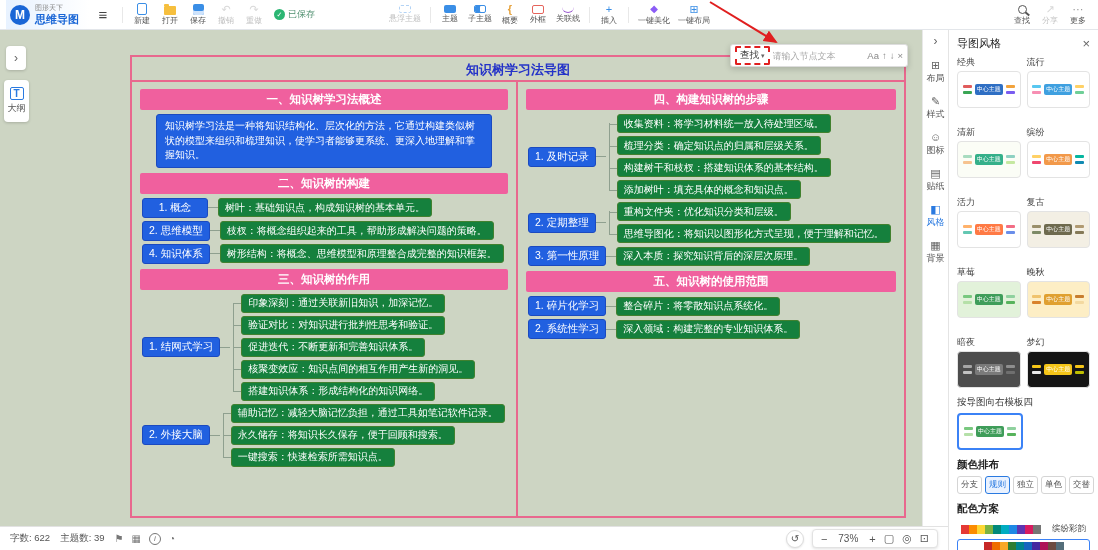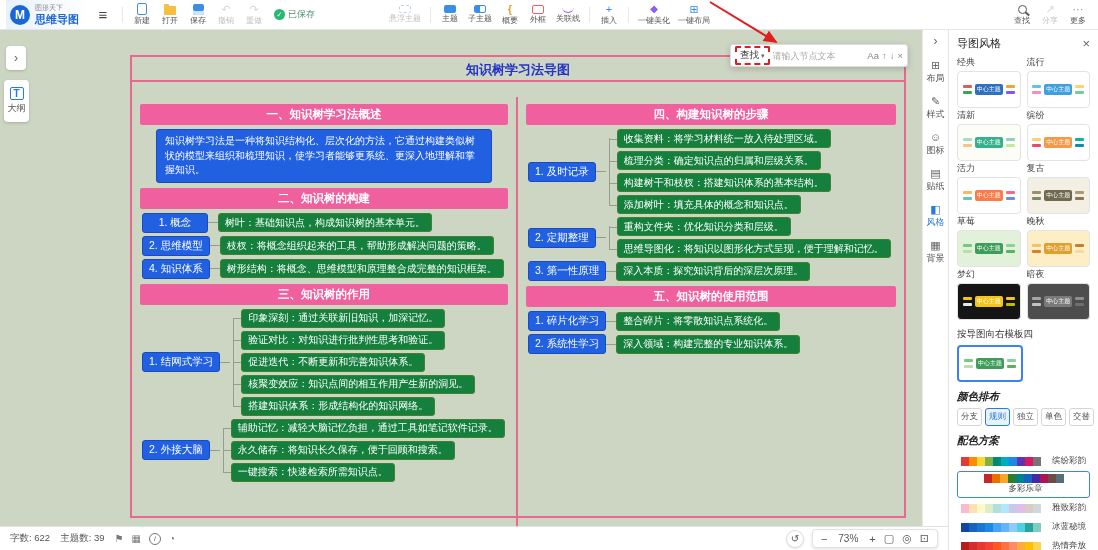--- a/index.html
+++ b/index.html
@@ -53,21 +53,21 @@
   .search-overlay { position:absolute; left:730px; top:14px; width:178px; height:23px; background:#fff; border:1px solid #ddd; border-radius:3px; box-shadow:0 2px 6px rgba(0,0,0,.18); display:flex; align-items:center; padding:0 4px; gap:3px; z-index:30; }
   .find-dd { display:flex; align-items:center; gap:2px; font-size:9.5px; color:#333; border:2px dashed #e02020; padding:1px 3px; border-radius:2px; white-space:nowrap; flex:none; }
   .dd-arrow { font-size:7px; color:#666; }
   .search-input { flex:1; border:none; outline:none; font-size:9px; color:#333; min-width:10px; width:60px; }
   .search-input::placeholder { color:#aaa; }
   .stool { font-size:9.5px; color:#888; flex:none; cursor:pointer; }
 
   
   .map { position:absolute; left:130px; top:25px; width:776px; height:463px; border:2px solid #e8688e; }
   .map-title { height:25px; line-height:25px; text-align:center; font-size:13px; font-weight:bold; color:#2433c8; border-bottom:2px solid #e8688e; }
-  .map-body { display:flex; height:calc(100% - 25px);margin-top:15px; }
+  .map-body { display:flex; height:calc(100% - 25px); }
   .mcol { width:50%; padding:2px 4px; overflow:hidden; }
   .mcol.left { border-right:2px solid #e8688e; }
   .shead { background:#f0609e; color:#fff; font-weight:bold; font-size:11.5px; text-align:center; padding:3px 0; border-radius:2px; margin:5px 4px 4px; }
   .intro { background:#2160e0; border:1px solid #1b4ac0; color:#fff; font-size:10px; line-height:1.45; padding:4px 8px; border-radius:3px; margin:3px 20px 5px; }
   .grp { display:flex; align-items:center; margin:3px 6px; }
   .bnode { background:#2160e0; border:1px solid #1b4ac0; color:#fff; font-size:10.5px; padding:2px 6px; border-radius:3px; white-space:nowrap; min-width:66px; text-align:center; flex:none; }
   .link { width:10px; height:1px; background:#8fa08f; flex:none; }
   .items { display:flex; flex-direction:column; gap:3px; position:relative; }
   .items.multi { padding-left:11px; }
   .items.multi::before { content:""; position:absolute; left:3px; top:9px; bottom:9px; width:1px; background:#8fa08f; }
@@ -81,31 +81,31 @@
   .rail-item { display:flex; flex-direction:column; align-items:center; gap:1px; padding:5px 0; width:100%; cursor:pointer; }
   .rail-icon { font-size:11px; color:#666; line-height:1; }
   .rail-label { font-size:9px; color:#555; }
   .rail-item.active .rail-icon, .rail-item.active .rail-label { color:#2a7ae0; }
 
   
   .panel { position:absolute; top:30px; right:0; bottom:0; width:150px; background:#fff; border-left:1px solid #e4e4e4; padding:6px 8px; overflow:hidden; z-index:10; }
   .panel-head { display:flex; justify-content:space-between; align-items:center; margin-bottom:5px; }
   .panel-title { font-size:11px; font-weight:normal; color:#222; }
   .panel-close { font-size:13px; color:#666; cursor:pointer; line-height:1; }
-  .theme-grid { display:grid; grid-template-columns:1fr 1fr; gap:1px 6px; }
+  .theme-grid { display:grid; grid-template-columns:1fr 1fr; gap:18px 6px; }
   .theme { cursor:pointer; }
   .theme-label { font-size:9px; color:#444; margin-bottom:2px; }
   .thumb { height:37px; border:1px solid #e3e3e3; border-radius:4px; display:flex; align-items:center; justify-content:center; gap:3px; }
   .thumb.sel { border:2px solid #3b82f6; }
   .tcol { display:flex; flex-direction:column; gap:3px; }
   .tb { width:9px; height:3px; border-radius:1px; display:block; }
   .center-pill { font-size:6px; color:#fff; padding:1px 2px; border-radius:2px; white-space:nowrap; }
   .template-title { font-size:9.5px; color:#333; margin:8px 0 4px; white-space:nowrap; }
   .template-thumb { width:66px; }
-  .sub-title { font-size:10.5px; font-weight:bold; color:#222; margin:8px 0 4px;font-style:italic; }
+  .sub-title { font-size:10.5px; font-weight:bold; color:#222; margin:8px 0 4px; }
   .pill-row { display:flex; gap:3px; }
   .pill { font-size:8.5px; color:#555; border:1px solid #d5d5d5; border-radius:3px; padding:2px 3px; white-space:nowrap; cursor:pointer; }
   .pill.sel { color:#2a7ae0; border-color:#2a7ae0; background:#eaf2ff; }
   .scheme { display:flex; align-items:center; justify-content:space-between; padding:2px 3px; border:1px solid transparent; border-radius:3px; margin-bottom:1px; cursor:pointer; }
   .scheme.sel { border-color:#3b82f6;flex-direction:column; }
   .sw-strip { display:flex; }
   .sw { width:8px; height:9px; display:block; }
   .scheme-name { font-size:8.5px; color:#444; white-space:nowrap; margin-left:4px; }
 
   
@@ -532,44 +532,44 @@
             <span class="tb" style="background-color: rgb(217, 130, 43);"></span>
           </div>
         <span class="center-pill" style="background-color: rgb(224, 160, 48);">中心主题</span>
         <div class="tcol">
             <span class="tb" style="background-color: rgb(199, 125, 46);"></span>
             <span class="tb" style="background-color: rgb(243, 217, 160);"></span>
           </div>
       </div>
     </div>
     <div class="theme">
+      <div class="theme-label">暗夜</div>
+      <div class="thumb" style="background-color: rgb(77, 77, 77);">
+        <div class="tcol">
+            <span class="tb" style="background-color: rgb(165, 165, 165);"></span>
+            <span class="tb" style="background-color: rgb(194, 194, 194);"></span>
+          </div>
+        <span class="center-pill" style="background-color: rgb(122, 122, 122);">中心主题</span>
+        <div class="tcol">
+            <span class="tb" style="background-color: rgb(142, 142, 142);"></span>
+            <span class="tb" style="background-color: rgb(111, 111, 111);"></span>
+          </div>
+      </div>
+    </div>
+    <div class="theme">
       <div class="theme-label">梦幻</div>
       <div class="thumb" style="background-color: rgb(21, 21, 21);">
         <div class="tcol">
             <span class="tb" style="background-color: rgb(245, 197, 24);"></span>
             <span class="tb" style="background-color: rgb(232, 232, 232);"></span>
           </div>
         <span class="center-pill" style="background-color: rgb(245, 197, 24);">中心主题</span>
         <div class="tcol">
             <span class="tb" style="background-color: rgb(245, 197, 24);"></span>
             <span class="tb" style="background-color: rgb(191, 191, 0);"></span>
-          </div>
-      </div>
-    </div>
-    <div class="theme">
-      <div class="theme-label">暗夜</div>
-      <div class="thumb" style="background-color: rgb(77, 77, 77);">
-        <div class="tcol">
-            <span class="tb" style="background-color: rgb(165, 165, 165);"></span>
-            <span class="tb" style="background-color: rgb(194, 194, 194);"></span>
-          </div>
-        <span class="center-pill" style="background-color: rgb(122, 122, 122);">中心主题</span>
-        <div class="tcol">
-            <span class="tb" style="background-color: rgb(142, 142, 142);"></span>
-            <span class="tb" style="background-color: rgb(111, 111, 111);"></span>
           </div>
       </div>
     </div>
   </div>
 
   <div class="template-title">按导图向右模板四</div>
   <div class="template-thumb">
     <div class="thumb sel" style="background-color: rgb(255, 255, 255);">
       <div class="tcol">
           <span class="tb" style="background-color: rgb(121, 200, 127);"></span>

